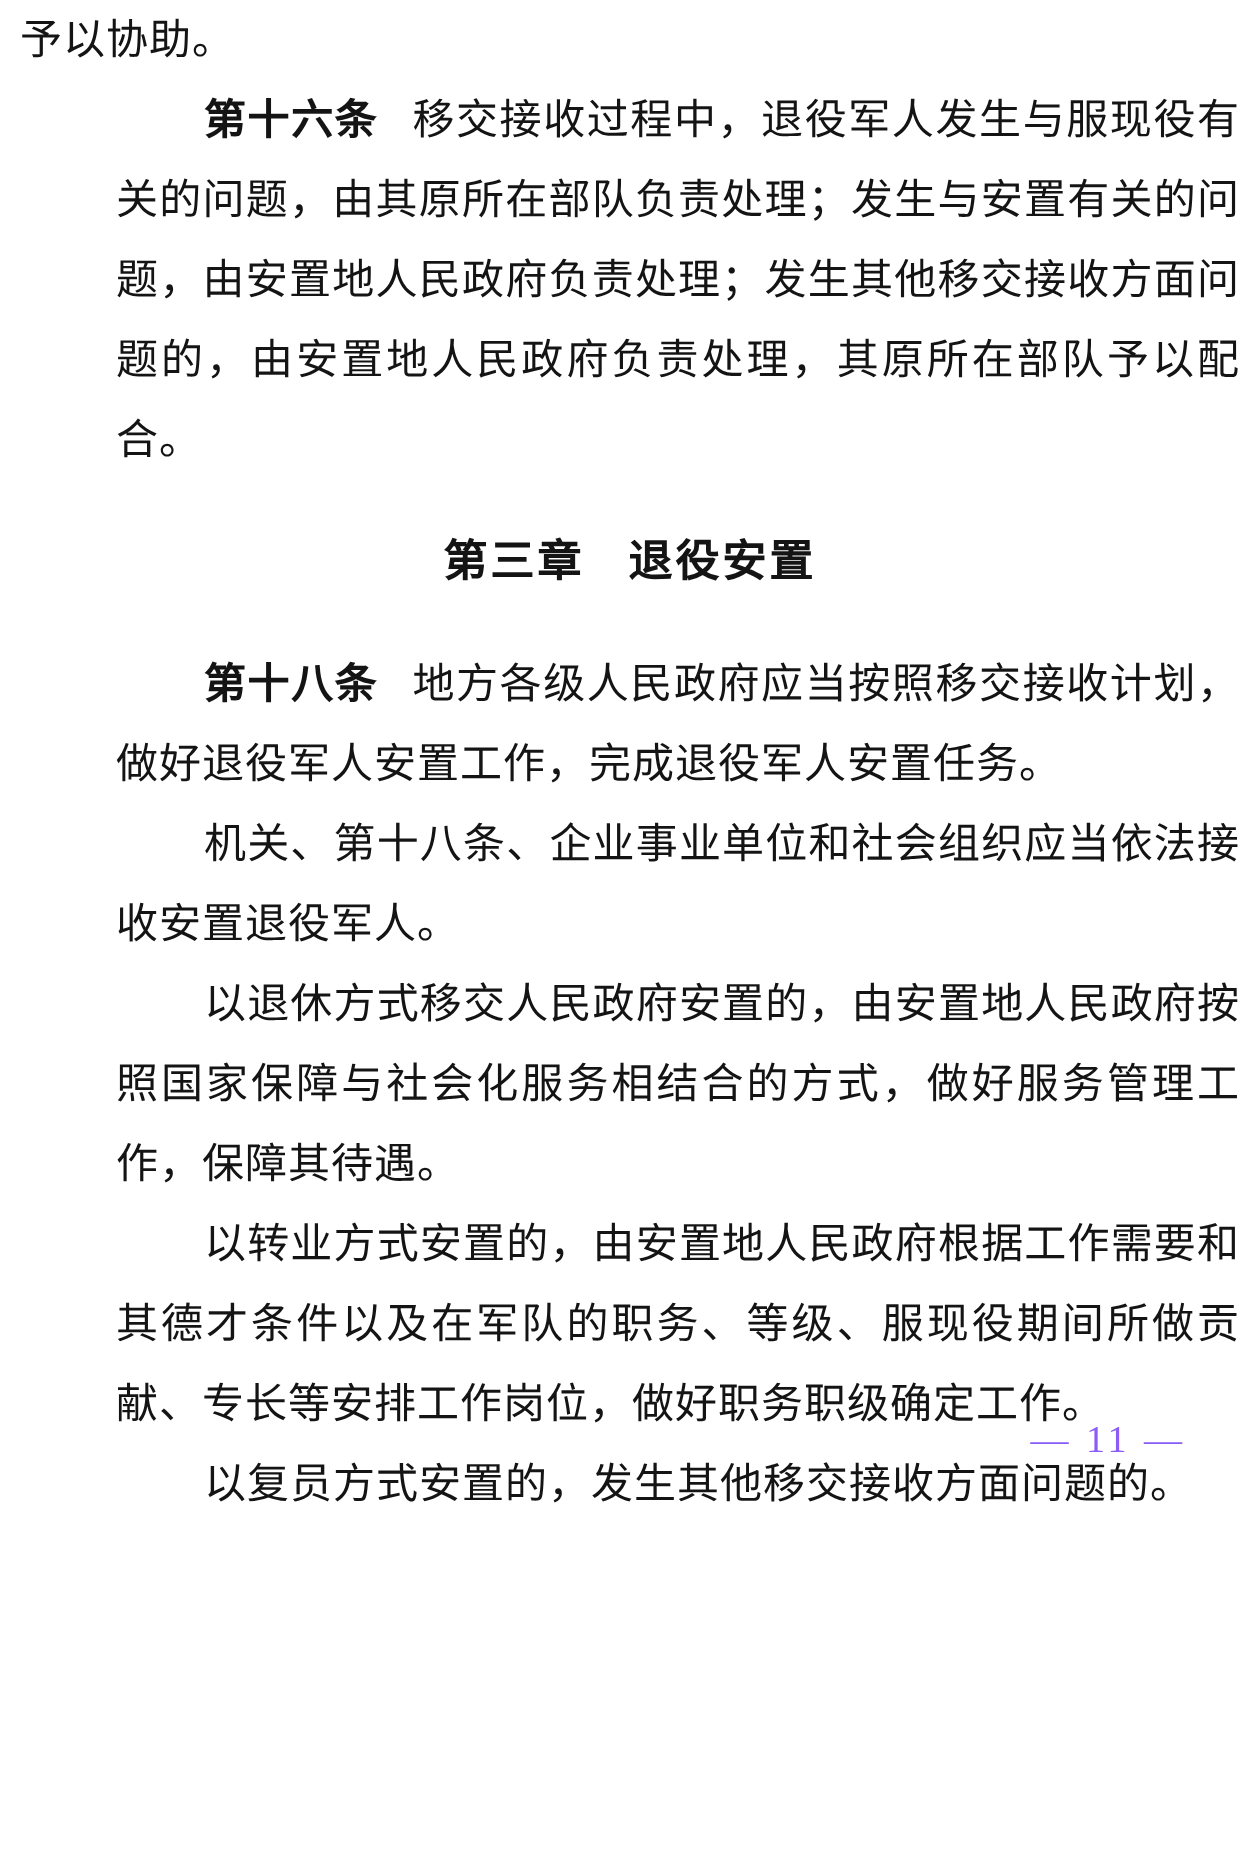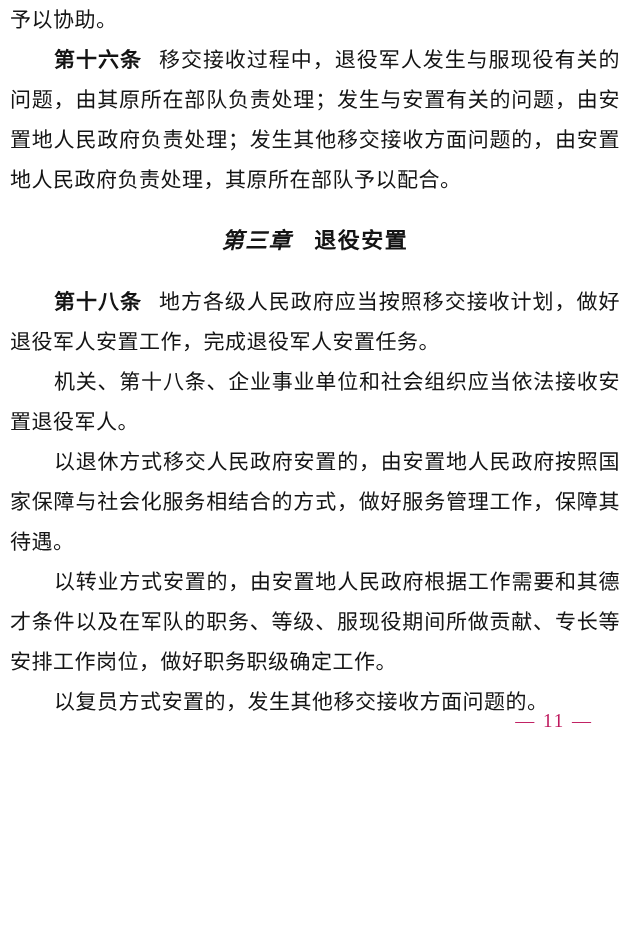--- a/index.html
+++ b/index.html
@@ -29,50 +29,50 @@
     text-align: justify;
     text-justify: inter-ideograph;
   }
   p.para {
     margin: 0;
     text-align: justify;
     text-align-last: left;
   }
   p.indent {
     text-indent: 44px;
+    margin-left: 48px;
   }
   p.no-indent {
     text-indent: 0;
   }
   .article-label {
     font-weight: bold;
     margin-right: 17px;
   }
   h2.chapter {
     margin: 21px 0;
     font-size: 22px;
     font-weight: bold;
     line-height: 40px;
     text-align: center;
     text-align-last: center;
     text-indent: 0;
     letter-spacing: 1.5px;
   }
   .chapter-label {
     margin-right: 22px;
-    font-style: italic;
   }
   .page-number {
     position: absolute;
     right: 36px;
     bottom: 13px;
     font-size: 19px;
     line-height: 20px;
     letter-spacing: 2px;
-    color: #be185d;
+    color: #8b5cf6;
     white-space: nowrap;
   }
 </style>
 </head>
 <body>
 
 <div class="page">
   <div class="doc-body" id="doc-body">
       <p class="para no-indent"><span>予以协助。</span></p>
       <p class="para indent"><span class="article-label">第十六条</span><span>移交接收过程中，退役军人发生与服现役有关的问题，由其原所在部队负责处理；发生与安置有关的问题，由安置地人民政府负责处理；发生其他移交接收方面问题的，由安置地人民政府负责处理，其原所在部队予以配合。</span></p>

